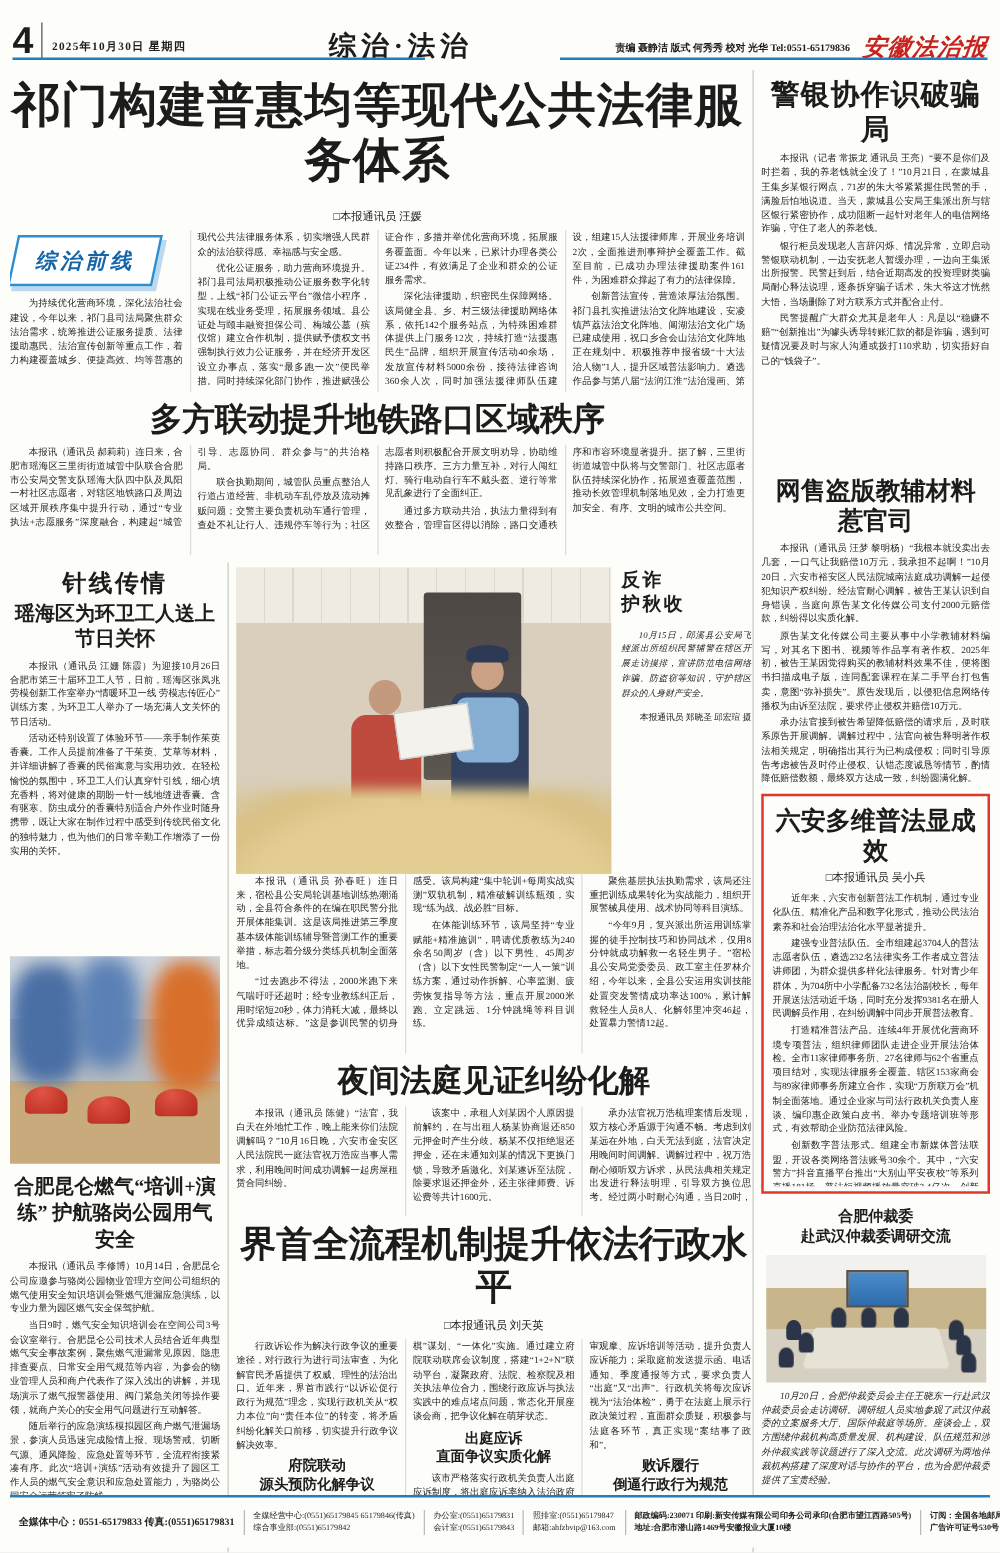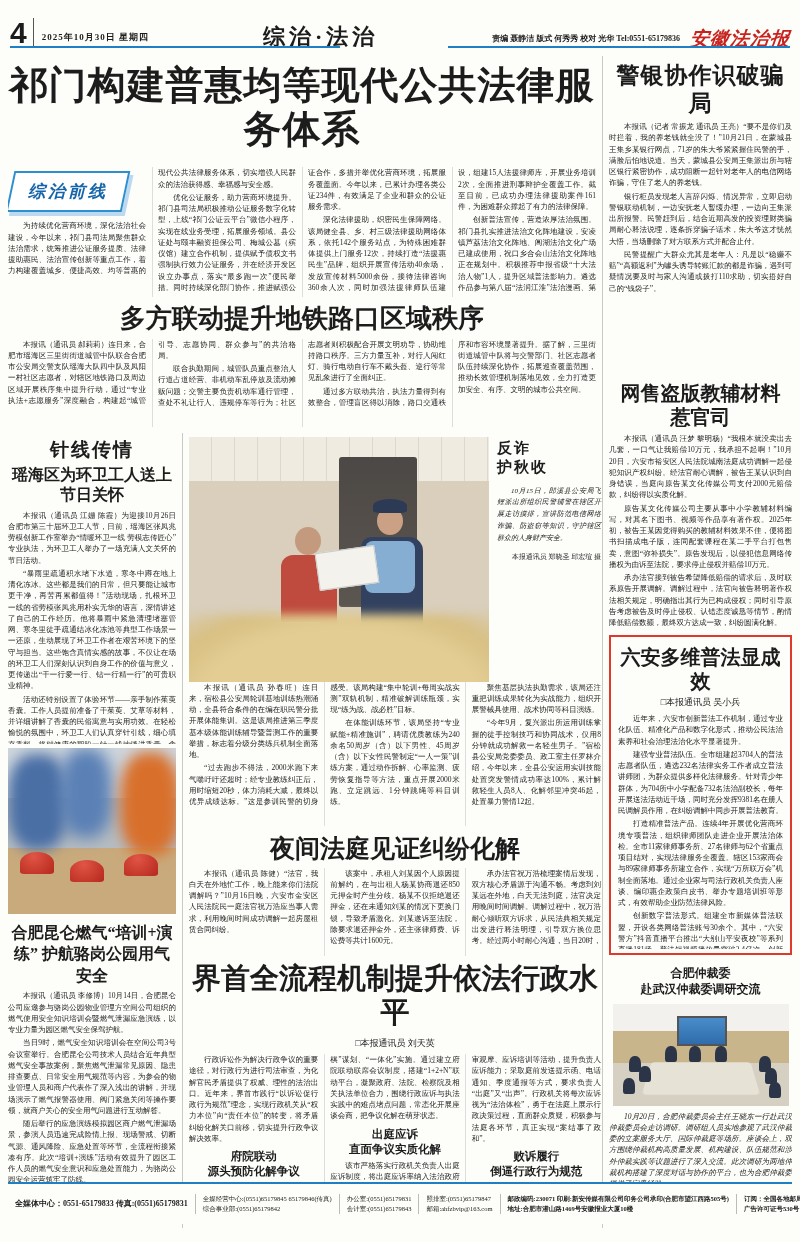--- a/index.html
+++ b/index.html
@@ -78,21 +78,21 @@
   
   .photo-strip{display:flex;margin-top:4px;}
   .cap-col{width:104px;padding-left:8px;}
   .cap-title{font-size:15px;font-weight:bold;line-height:1.3;letter-spacing:2px;margin:2px 0 8px;}
   .cap-text{font-size:7px;line-height:1.7;text-align:justify;text-indent:2em;color:#222;font-style:italic;}
   .cap-credit{font-size:7px;text-align:right;margin-top:4px;color:#222;}
   
   .r-art p{margin-bottom:2px;}
   .arb-h{font-size:12px;font-weight:bold;text-align:center;line-height:1.35;margin:10px 0 6px;}
   
-  .ftr{position:absolute;left:0;right:0;bottom:18px;height:40px;border-top:2px solid #1d7fc4;
+  .ftr{position:absolute;left:0;right:0;bottom:4px;height:40px;border-top:2px solid #1d7fc4;
        margin:0 8px;display:flex;align-items:center;background:#fdfdfa;}
   .fg{font-size:6.5px;line-height:1.6;padding:0 7px;border-left:1px solid #bbb;color:#222;}
   .fg:first-child{border-left:none;font-size:8px;font-weight:bold;}
   .fg div{white-space:nowrap;}
   .fg.big{font-weight:bold;}
 </style>
 </head>
 <body>
 
 <div class="page">
@@ -111,20 +111,21 @@
     <div class="hline l"></div>
     <div class="hline r"></div>
   </div>
 
   <div class="content">
 
     <div class="main-left">
 
       <section>
         <h1 class="lead-h">祁门构建普惠均等现代公共法律服务体系</h1>
+        <div class="byline">□本报通讯员 汪媛</div>
         <div class="cols4" style="height:130px;">
           <div class="badge-zz"><span>综治前线</span></div>
           <p class="bp">为持续优化营商环境，深化法治社会建设，今年以来，祁门县司法局聚焦群众法治需求，统筹推进公证服务提质、法律援助惠民、法治宣传创新等重点工作，着力构建覆盖城乡、便捷高效、均等普惠的现代公共法律服务体系，切实增强人民群众的法治获得感、幸福感与安全感。</p>
           <p class="bp">优化公证服务，助力营商环境提升。祁门县司法局积极推动公证服务数字化转型，上线“祁门公证云平台”微信小程序，实现在线业务受理，拓展服务领域。县公证处与颐丰融资担保公司、梅城公墓（殡仪馆）建立合作机制，提供赋予债权文书强制执行效力公证服务，并在经济开发区设立办事点，落实“最多跑一次”便民举措。同时持续深化部门协作，推进赋强公证合作，多措并举优化营商环境，拓展服务覆盖面。今年以来，已累计办理各类公证234件，有效满足了企业和群众的公证服务需求。</p>
           <p class="bp">深化法律援助，织密民生保障网络。该局健全县、乡、村三级法律援助网络体系，依托142个服务站点，为特殊困难群体提供上门服务12次，持续打造“法援惠民生”品牌，组织开展宣传活动40余场，发放宣传材料5000余份，接待法律咨询360余人次，同时加强法援律师队伍建设，组建15人法援律师库，开展业务培训2次，全面推进刑事辩护全覆盖工作。截至目前，已成功办理法律援助案件161件，为困难群众撑起了有力的法律保障。</p>
           <p class="bp">创新普法宣传，营造浓厚法治氛围。祁门县扎实推进法治文化阵地建设，安凌镇芦荔法治文化阵地、阊湖法治文化广场已建成使用，祝口乡合会山法治文化阵地正在规划中。积极推荐申报省级“十大法治人物”1人，提升区域普法影响力。遴选作品参与第八届“法润江淮”法治漫画、第十九届全国法治动漫微视频等征集活动，丰富普法形式，创新推出“执法普法工作日记”系列短视频，已在“祁门广播电视台”“祁门普法”等平台发布3期，积极联合多部门开展青少年法治宣传月、“江淮普法行”等专项活动，推动法治宣传教育贴近基层、深入人心。</p>
           
         </div>
       </section>
 
@@ -137,22 +138,21 @@
         </div>
       </section>
 
       <div class="row" style="margin-top:6px;">
 
         <div class="col-left">
           <article>
             <div class="overline">针线传情</div>
             <h3 class="san-h">瑶海区为环卫工人送上节日关怀</h3>
             <div style="height:234px;overflow:hidden;">
-              <p class="bp">本报讯（通讯员 江姗 陈霞）为迎接10月26日合肥市第三十届环卫工人节，日前，瑶海区张凤兆劳模创新工作室举办“情暖环卫一线 劳模志传匠心”专业执法，为环卫工人举办了一场充满人文关怀的节日活动。</p>
-              <p class="bp">“暴雨里疏通积水堵下水道，寒冬中蹲在地上清化冻冰。这些都是我们的日常，但只要能让城市更干净，再苦再累都值得！”活动现场，扎根环卫一线的省劳模张凤兆用朴实无华的语言，深情讲述了自己的工作经历。他将暴雨中紧急清理堵塞管网、寒冬里徒手疏通结冰化冻池等典型工作场景一一还原，生动展现了环卫工作者在艰苦环境下的坚守与担当。这些饱含真情实感的故事，不仅让在场的环卫工人们深刻认识到自身工作的价值与意义，更传递出“干一行爱一行、钻一行精一行”的可贵职业精神。</p>
+              <p class="bp">本报讯（通讯员 江姗 陈霞）为迎接10月26日合肥市第三十届环卫工人节，日前，瑶海区张凤兆劳模创新工作室举办“情暖环卫一线 劳模志传匠心”训练方案，为环卫工人举办了一场充满人文关怀的节日活动。</p>
               <p class="bp">活动还特别设置了体验环节——亲手制作茱萸香囊。工作人员提前准备了干茱萸、艾草等材料，并详细讲解了香囊的民俗寓意与实用功效。在轻松愉悦的氛围中，环卫工人们认真穿针引线，细心填充香料，将对健康的期盼一针一线地缝进香囊。含有驱寒、防虫成分的香囊特别适合户外作业时随身携带，既让大家在制作过程中感受到传统民俗文化的独特魅力，也为他们的日常辛勤工作增添了一份实用的关怀。</p>
             </div>
           </article>
 
           <div class="ph ph-helmets" style="margin:4px 0;">
             <div class="blob-b1"></div>
             <div class="blob-b2"></div>
             <div class="blob-o1"></div>
             <div class="helm h1p"></div>
             <div class="helm h2p"></div>
@@ -243,21 +243,21 @@
     </div>
 
     <div class="main-right">
 
 
       <article class="r-art">
         <h2 class="h-serif" style="font-size:23px;letter-spacing:1px;">警银协作识破骗局</h2>
         <div style="height:252px;overflow:hidden;">
           <p class="bp">本报讯（记者 常振龙 通讯员 王亮）“要不是你们及时拦着，我的养老钱就全没了！”10月21日，在蒙城县王集乡某银行网点，71岁的朱大爷紧紧握住民警的手，满脸后怕地说道。当天，蒙城县公安局王集派出所与辖区银行紧密协作，成功阻断一起针对老年人的电信网络诈骗，守住了老人的养老钱。</p>
           <p class="bp">银行柜员发现老人言辞闪烁、情况异常，立即启动警银联动机制，一边安抚老人暂缓办理，一边向王集派出所报警。民警赶到后，结合近期高发的投资理财类骗局耐心释法说理，逐条拆穿骗子话术，朱大爷这才恍然大悟，当场删除了对方联系方式并配合止付。</p>
-          <p class="bp">民警提醒广大群众尤其是老年人：凡是以“稳赚不赔”“高额返利”为噱头诱导转账汇款的都是诈骗，遇到可疑情况要及时与家人沟通或拨打110求助，切实捂好自己的“钱袋子”。</p>
+          <p class="bp">民警提醒广大群众尤其是老年人：凡是以“稳赚不赔”“创新推出”为噱头诱导转账汇款的都是诈骗，遇到可疑情况要及时与家人沟通或拨打110求助，切实捂好自己的“钱袋子”。</p>
         </div>
       </article>
 
       <article class="r-art">
         <h2 class="h-serif" style="font-size:20px;max-width:172px;margin:8px auto 4px;">网售盗版教辅材料惹官司</h2>
         <div style="height:196px;overflow:hidden;">
           <p class="bp">本报讯（通讯员 汪梦 黎明杨）“我根本就没卖出去几套，一口气让我赔偿10万元，我承担不起啊！”10月20日，六安市裕安区人民法院城南法庭成功调解一起侵犯知识产权纠纷。经法官耐心调解，被告王某认识到自身错误，当庭向原告某文化传媒公司支付2000元赔偿款，纠纷得以实质化解。</p>
           <p class="bp">原告某文化传媒公司主要从事中小学教辅材料编写，对其名下图书、视频等作品享有著作权。2025年初，被告王某因觉得购买的教辅材料效果不佳，便将图书扫描成电子版，连同配套课程在某二手平台打包售卖，意图“弥补损失”。原告发现后，以侵犯信息网络传播权为由诉至法院，要求停止侵权并赔偿10万元。</p>
           <p class="bp">承办法官接到被告希望降低赔偿的请求后，及时联系原告开展调解。调解过程中，法官向被告释明著作权法相关规定，明确指出其行为已构成侵权；同时引导原告考虑被告及时停止侵权、认错态度诚恳等情节，酌情降低赔偿数额，最终双方达成一致，纠纷圆满化解。</p>
         </div>

